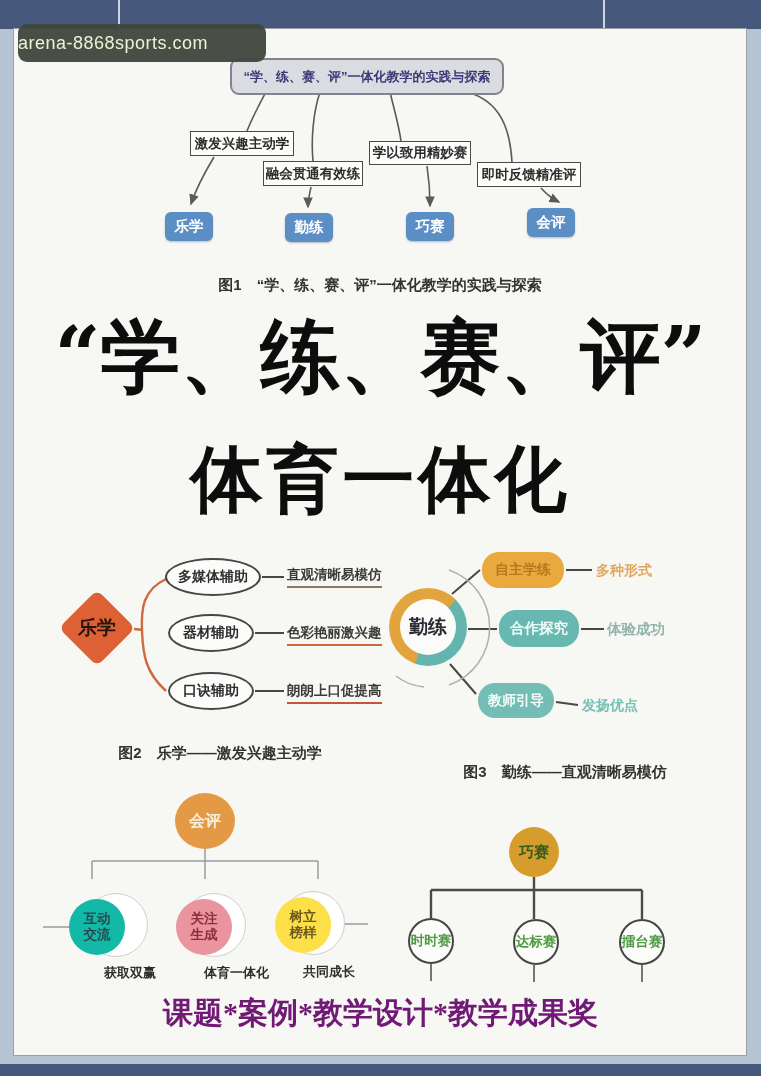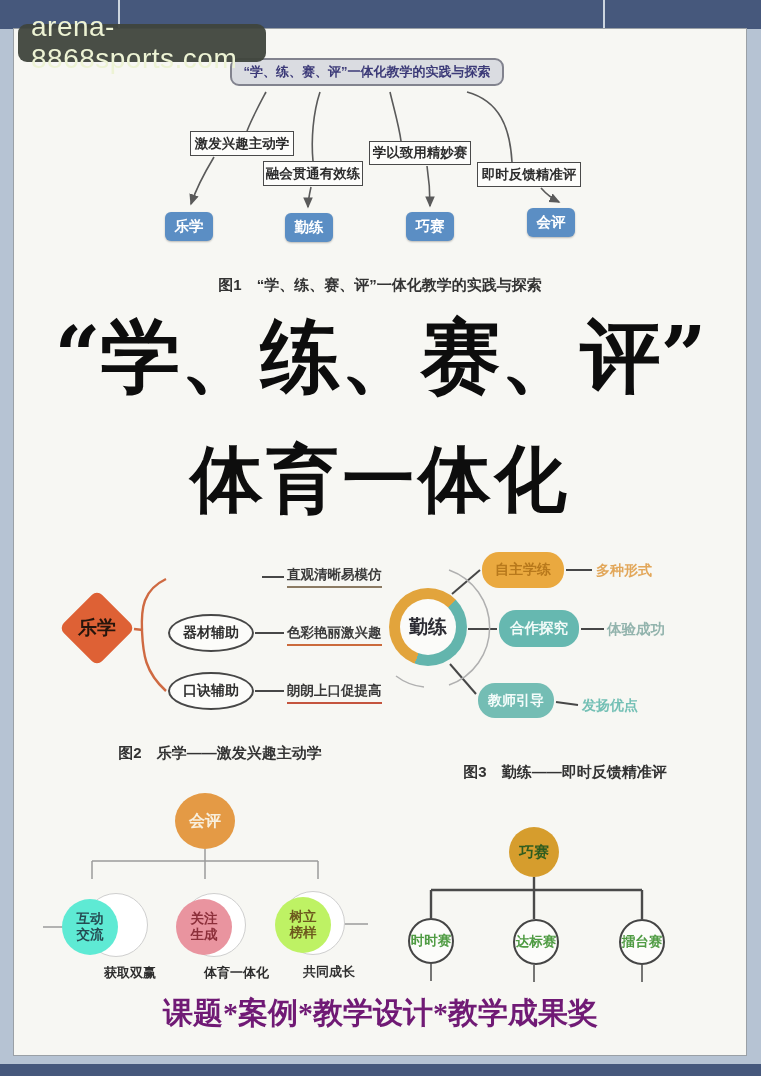--- a/index.html
+++ b/index.html
@@ -7,25 +7,25 @@
   .frame{position:relative;width:761px;height:1076px;background:#b6c3d3;overflow:hidden;margin:0 auto;}
   .band-top{position:absolute;left:0;top:0;width:761px;height:29px;background:#46587c;}
   .band-bottom{position:absolute;left:0;top:1064px;width:761px;height:12px;background:#46587c;}
   .tick{position:absolute;top:0;width:2px;background:#ccd5df;}
   .page{position:absolute;left:13px;top:28px;width:734px;height:1028px;background:#f7f7f3;border:1px solid #9aa0a6;box-sizing:border-box;}
   .overlay{position:absolute;left:0;top:0;width:761px;height:1076px;pointer-events:none;}
   .abs{position:absolute;box-sizing:border-box;}
   .flexc{display:flex;align-items:center;justify-content:center;text-align:center;}
 
   .watermark{left:18px;top:24px;width:248px;height:38px;background:rgba(63,69,60,.95);
-    border-radius:9px;color:#edf3d4;font-size:28px;letter-spacing:.5px;
-    display:flex;align-items:center;padding-left:13px;z-index:9;}
-
-  
-  .titlebox{left:230px;top:58px;width:274px;height:28px;background:#dadce1;border:2px solid #82838e;
+    border-radius:9px;color:#edf3d4;font-size:18px;letter-spacing:.5px;
+    display:flex;align-items:center;z-index:9;}
+
+  
+  .titlebox{left:230px;top:58px;width:274px;height:37px;background:#dadce1;border:2px solid #82838e;
     border-radius:9px;font-size:13px;font-weight:bold;color:#3c3a78;z-index:3;}
   .lbox{background:#fdfdfb;border:1.5px solid #4a4a4a;font-size:13.5px;font-weight:bold;color:#2d2d2d;z-index:3;}
   .lb1{left:190px;top:131px;width:104px;height:25px;}
   .lb2{left:263px;top:161px;width:100px;height:25px;}
   .lb3{left:369px;top:141px;width:102px;height:24px;}
   .lb4{left:477px;top:162px;width:104px;height:25px;}
   .bnode{background:#5b8ec4;border-radius:6px;color:#fff;font-size:14.5px;font-weight:bold;
     box-shadow:0 1px 2px rgba(0,0,0,.25);z-index:3;}
   .n1{left:165px;top:212px;width:48px;height:29px;}
   .n2{left:285px;top:213px;width:48px;height:29px;}
@@ -71,23 +71,23 @@
   .note3b{left:607px;top:620px;color:#93b4ad;font-size:14.5px;font-weight:bold;z-index:3;}
   .note3c{left:582px;top:697px;color:#74c0b5;font-size:14px;font-weight:bold;z-index:3;}
 
   
   .eval-root{left:175px;top:793px;width:60px;height:56px;border-radius:50%;background:#e49a45;
     font-size:16px;font-weight:bold;color:#f8efdd;z-index:3;}
   .swoosh{width:64px;height:64px;border-radius:50%;background:#fff;border:1.5px solid #cfcfcf;z-index:2;}
   .sw1{left:84px;top:893px;} .sw2{left:182px;top:893px;} .sw3{left:281px;top:891px;}
   .evalc{width:56px;height:56px;border-radius:50%;font-size:13.5px;font-weight:bold;line-height:1.15;
     display:flex;flex-direction:column;align-items:center;justify-content:center;z-index:3;}
-  .ec1{left:62px;top:899px;background:#5eead4;color:#254b52;}
+  .ec1{left:69px;top:899px;background:#14b8a6;color:#254b52;}
   .ec2{left:176px;top:899px;background:#e9949f;color:#8c2f3a;}
-  .ec3{left:275px;top:897px;background:#bef264;color:#6d5a1e;}
+  .ec3{left:275px;top:897px;background:#fde047;color:#6d5a1e;}
   .esub{font-size:13px;font-weight:bold;color:#2f2f2f;z-index:3;}
   .es1{left:104px;top:964px;} .es2{left:204px;top:964px;} .es3{left:303px;top:963px;}
 
   
   .match-root{left:509px;top:827px;width:50px;height:50px;border-radius:50%;background:#d69d2d;
     font-size:15px;font-weight:bold;color:#2e5c1f;z-index:3;}
   .matchc{width:46px;height:46px;border-radius:50%;background:#fcfcfa;border:2px solid #454545;
     font-size:13.5px;font-weight:bold;color:#4f9b43;z-index:3;}
   .mc1{left:408px;top:918px;} .mc2{left:513px;top:919px;} .mc3{left:619px;top:919px;}
 
@@ -183,37 +183,38 @@
   <div class="abs flexc bnode n3">巧赛</div>
   <div class="abs flexc bnode n4">会评</div>
   <div class="abs caption cap1">图1　“学、练、赛、评”一体化教学的实践与探索</div>
 
   <div class="abs headline2">体育一体化</div>
   <div class="abs headline1">“学、练、赛、评”</div>
 
   <div class="abs diamond">
     <div class="diamond-label">乐学</div>
   </div>
+  <div class="abs flexc ellipse e1">多媒体辅助</div>
   <div class="abs flexc ellipse e2">器材辅助</div>
   <div class="abs flexc ellipse e3">口诀辅助</div>
   <div class="abs fignote note2a">直观清晰易模仿</div>
   <div class="abs fignote note2b">色彩艳丽激兴趣</div>
   <div class="abs fignote note2c">朗朗上口促提高</div>
   <div class="abs caption cap2">图2　乐学——激发兴趣主动学</div>
 
   <div class="abs ring">
     <div class="ring-inner">勤练</div>
   </div>
   <div class="abs flexc pill p1">自主学练</div>
   <div class="abs flexc pill p2">合作探究</div>
   <div class="abs flexc pill p3">教师引导</div>
   <div class="abs note3a">多种形式</div>
   <div class="abs note3b">体验成功</div>
   <div class="abs note3c">发扬优点</div>
-  <div class="abs caption cap3">图3　勤练——即时反馈精准评</div>
+  <div class="abs caption cap3">图3　勤练——直观清晰易模仿</div>
 
   <div class="abs flexc eval-root">会评</div>
   <div class="abs swoosh sw1"></div>
   <div class="abs swoosh sw2"></div>
   <div class="abs swoosh sw3"></div>
   <div class="abs evalc ec1">
     <span>互动</span>
     <span>交流</span>
   </div>
   <div class="abs evalc ec2">

